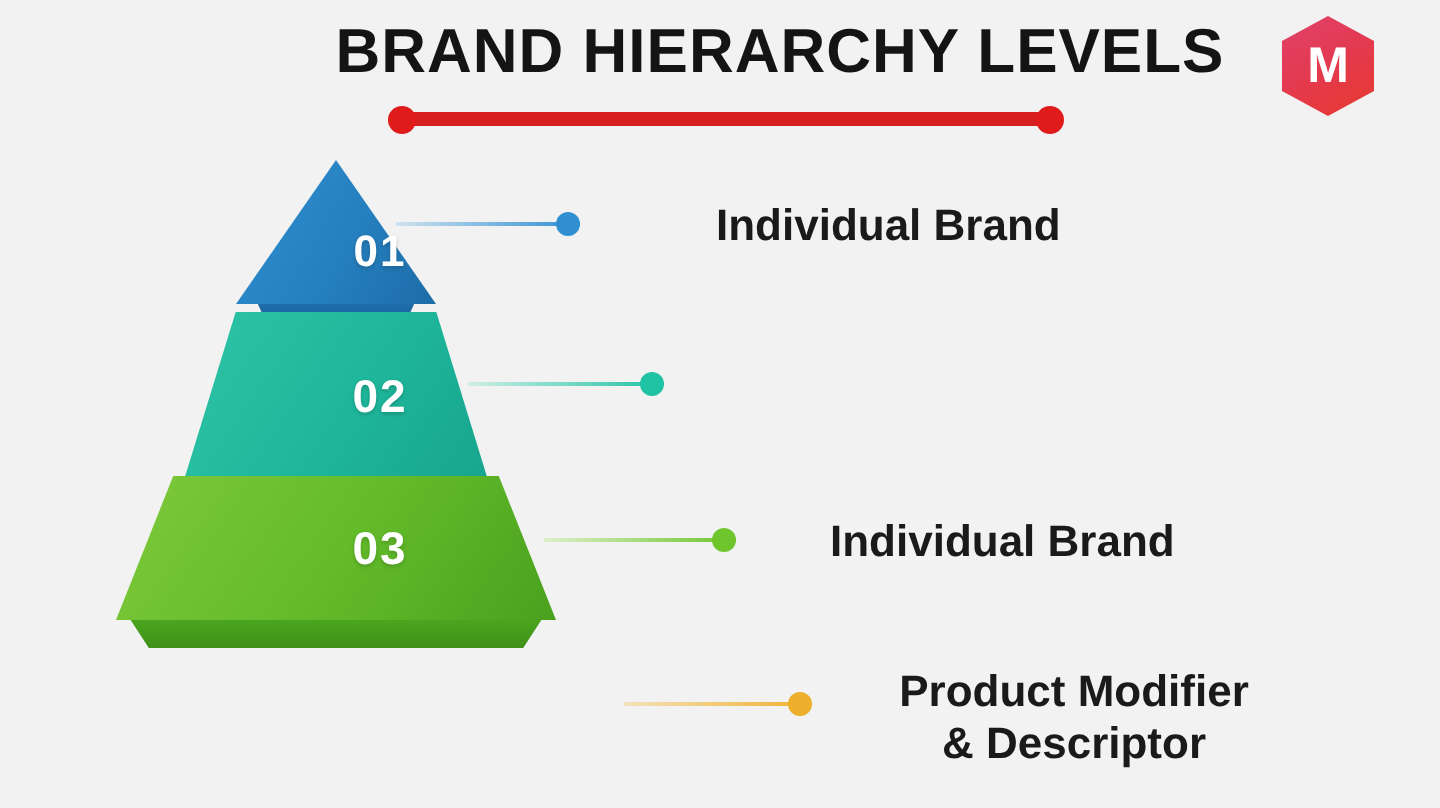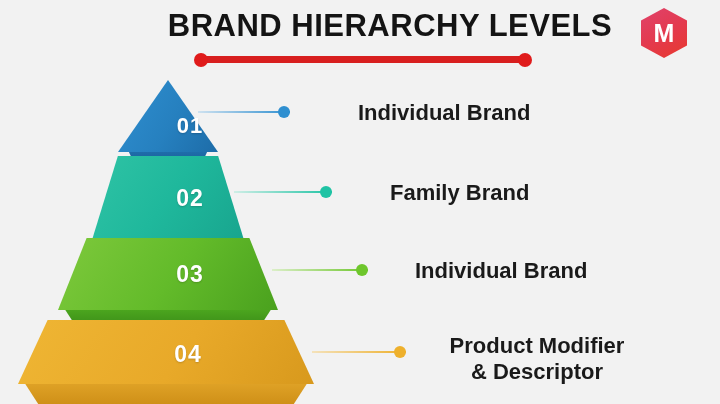--- a/index.html
+++ b/index.html
@@ -182,27 +182,20 @@
     </div>
 
     <div class="lvl" id="lvl3">
       <div class="base"></div>
       <div class="shape"></div>
       <div class="face">
           <span class="num">03</span>
         </div>
     </div>
 
-    <div class="lvl" id="lvl4">
-      <div class="base"></div>
-      <div class="shape"></div>
-      <div class="face">
-          <span class="num">04</span>
-        </div>
-    </div>
 
   </div>
 
   <div class="conn" style="left:198px; top:106px; width:92px;">
     <div class="line" style="background:linear-gradient(90deg,#cfe2f0,#2f8fd0);"></div>
     <div class="dot" style="background:#2f8fd0;"></div>
   </div>
 
   <div class="conn" style="left:234px; top:186px; width:98px;">
     <div class="line" style="background:linear-gradient(90deg,#cfeee6,#1fc3a4);"></div>
@@ -213,18 +206,17 @@
     <div class="line" style="background:linear-gradient(90deg,#dcefc9,#6ec62c);"></div>
     <div class="dot" style="background:#6ec62c;"></div>
   </div>
 
   <div class="conn" style="left:312px; top:346px; width:94px;">
     <div class="line" style="background:linear-gradient(90deg,#f4e2bb,#eeb02c);"></div>
     <div class="dot" style="background:#eeb02c;"></div>
   </div>
 
   <div class="label" style="left:358px; top:100px;">Individual Brand</div>
-  <div class="label" style="left:390px; top:180px;">Family Brand</div>
   <div class="label" style="left:422px; top:333px; text-align:center; width:230px;">Product Modifier
 &amp; Descriptor</div>
   <div class="label" style="left:415px; top:258px;">Individual Brand</div>
 
 </div>
 
 </body></html>

